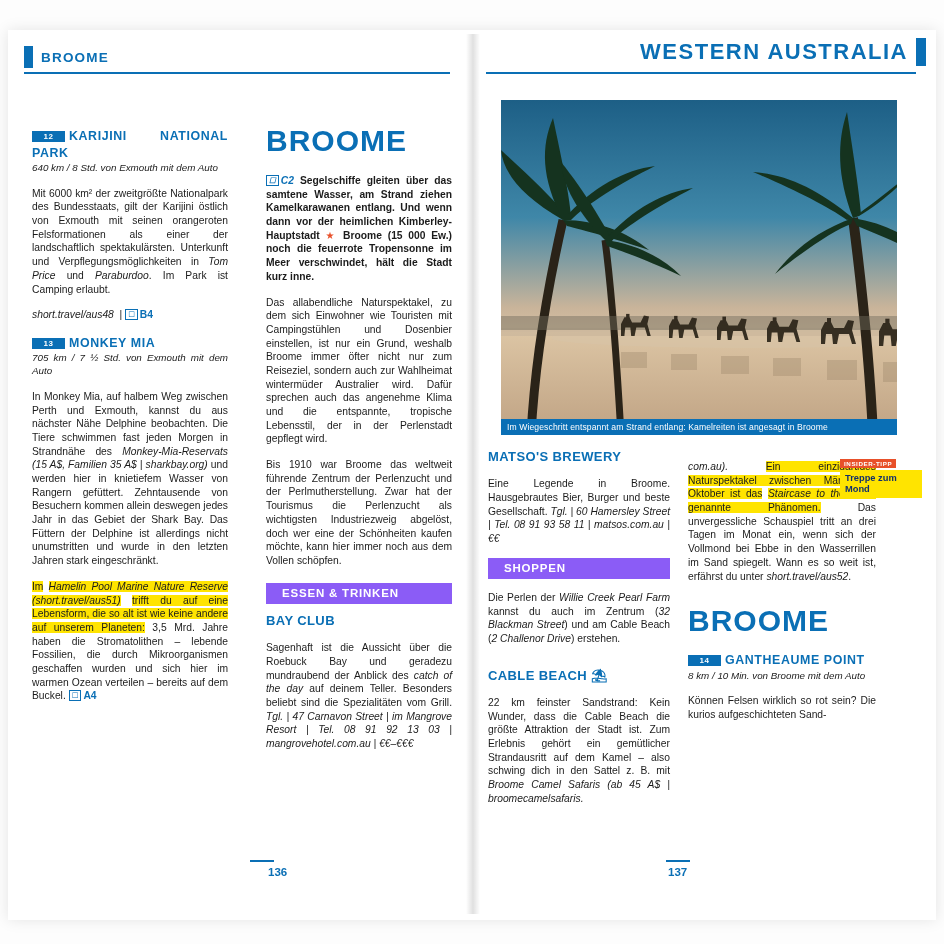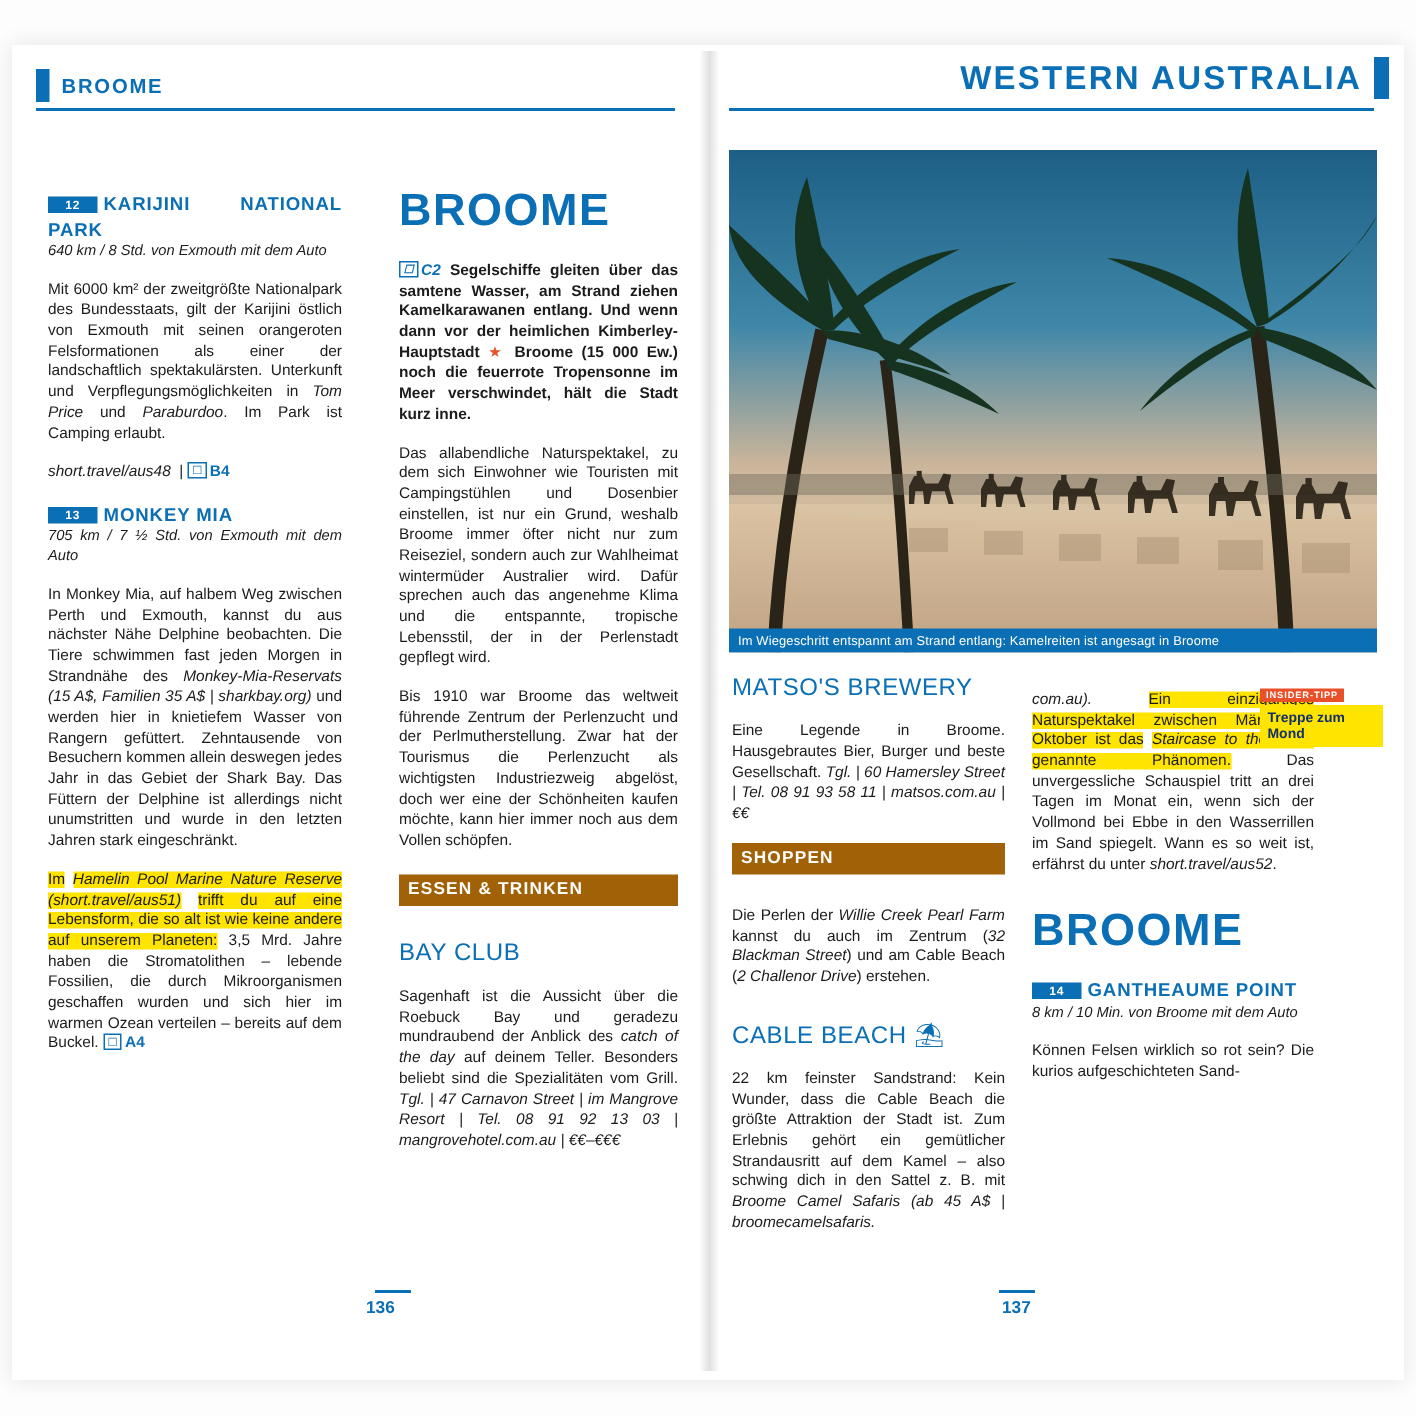--- a/index.html
+++ b/index.html
@@ -97,26 +97,26 @@
   }
 
   
   .bighead {
     color: #0a6fb5; font-weight: bold; letter-spacing: 1px;
     font-size: 30px; line-height: 1.0;
   }
 
   
   .banner {
-    background: #a16207; color: #fff; font-weight: bold;
+    background: #8b5cf6; color: #fff; font-weight: bold;
     font-size: 11.5px; letter-spacing: 0.8px;
-    padding: 3px 6px 3px 6px; margin-bottom: 21px;
+    padding: 3px 6px 3px 16px; margin-bottom: 8px;
   }
   .poi {
-    color: #0a6fb5; font-weight: normal; font-size: 16px; letter-spacing: 0.4px;
+    color: #0a6fb5; font-weight: bold; font-size: 13px; letter-spacing: 0.4px;
     margin-bottom: 2px;
   }
 
   
   .tipflag { position: absolute; }
   .tipflag .top {
     background: #e8502a; color: #fff; font-size: 6.2px; font-weight: bold;
     letter-spacing: 0.6px; padding: 1px 4px; display: inline-block;
   }
   .tipflag .body {
@@ -215,23 +215,23 @@
     <div class="poi">BAY CLUB</div>
     <p>
       <span>Sagenhaft ist die Aussicht über die Roebuck Bay und geradezu mundraubend der Anblick des</span>
       <span class="it">catch of the day</span>
       <span>auf deinem Teller. Besonders beliebt sind die Spezialitäten vom Grill.</span>
       <span class="it">Tgl. | 47 Carnavon Street | im Mangrove Resort | Tel. 08 91 92 13 03 | mangrovehotel.com.au | €€–€€€</span>
     </p>
   </div>
 
   <div class="pagerule" style="left:250px; top:860px; width:24px;"></div>
-  <div class="pagenum" style="left:244px; top:866px;">136</div>
-
-  <div class="photo" style="left:486px; top:100px; width:432px; height:335px;">
+  <div class="pagenum" style="left:268px; top:866px;">136</div>
+
+  <div class="photo" style="left:501px; top:100px; width:396px; height:335px;">
     <svg width="432" height="335" viewBox="0 0 432 335" preserveAspectRatio="none">
       <defs>
         <linearGradient id="sky" x1="0" y1="0" x2="0" y2="1">
           <stop offset="0%" stop-color="#1d5f86"></stop>
           <stop offset="35%" stop-color="#3f87a8"></stop>
           <stop offset="62%" stop-color="#c9b49a"></stop>
           <stop offset="78%" stop-color="#e7cfae"></stop>
           <stop offset="100%" stop-color="#d9bf9d"></stop>
         </linearGradient>
         <linearGradient id="sand" x1="0" y1="0" x2="0" y2="1">

